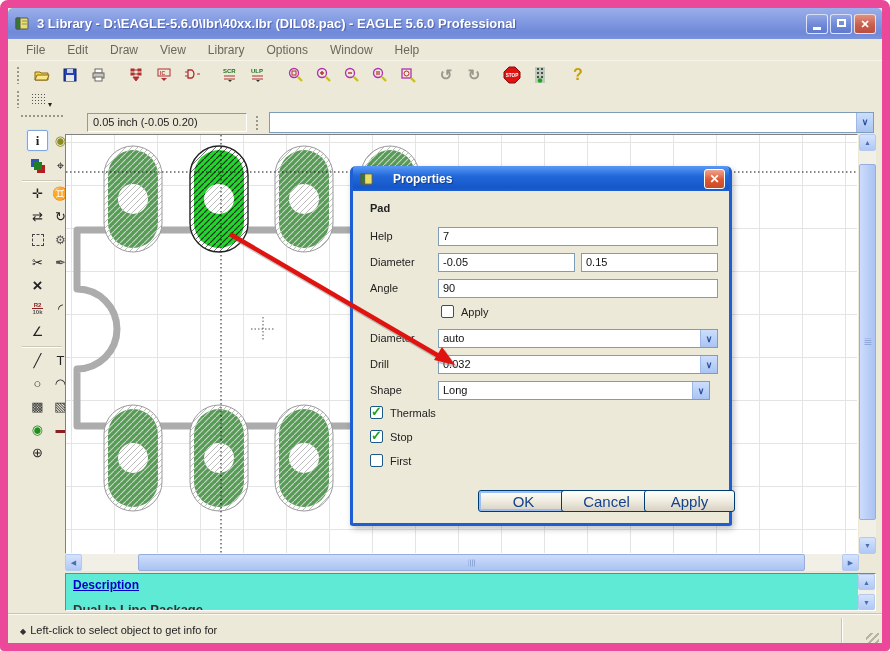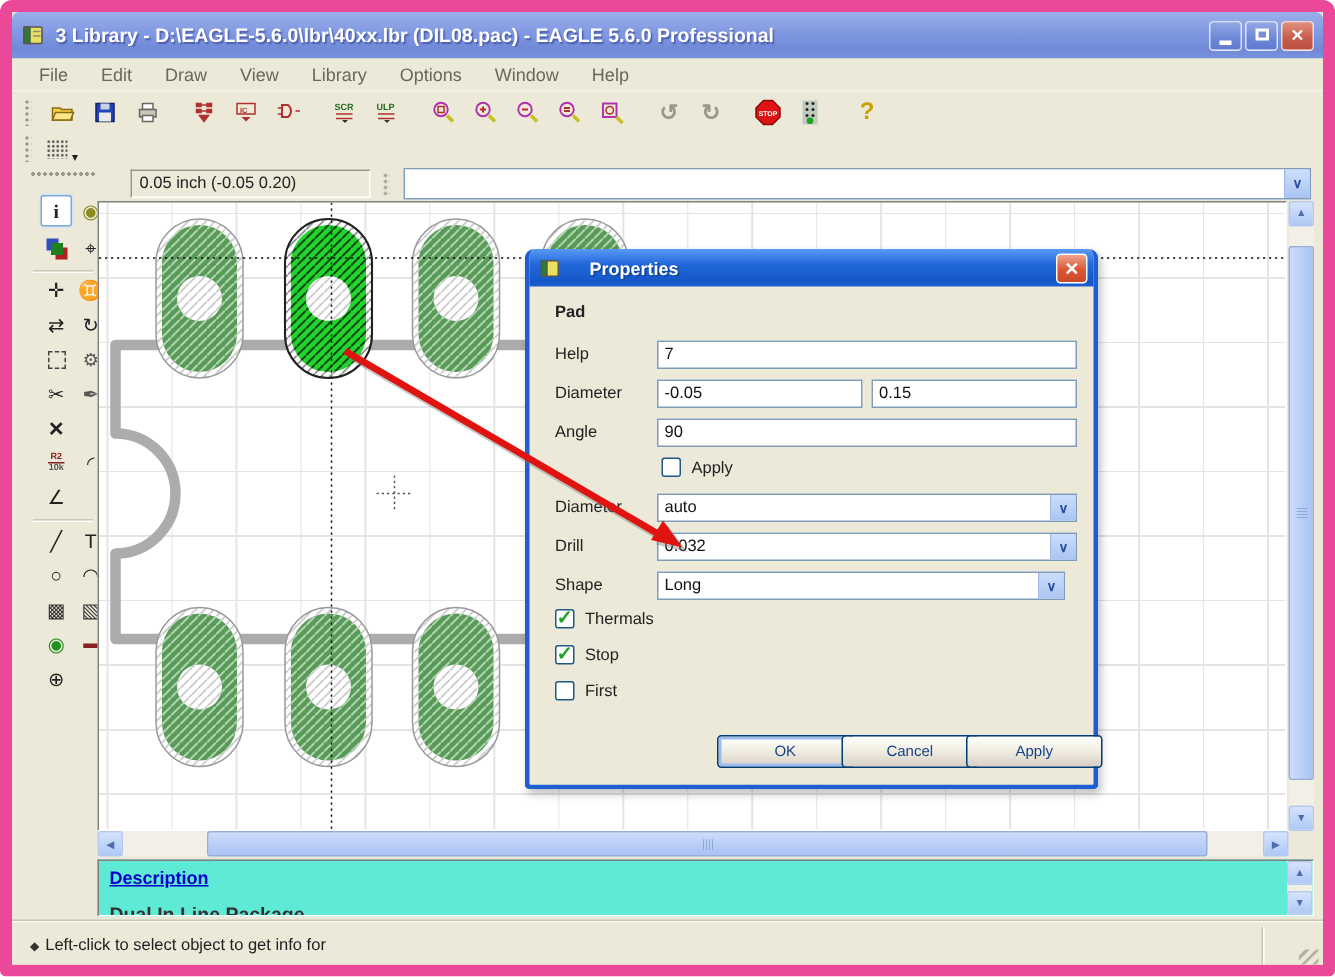--- a/index.html
+++ b/index.html
@@ -85,21 +85,21 @@
   .dclose{width:21px;height:20px;border:1px solid #fff;border-radius:3px;background:linear-gradient(180deg,#F0A58C,#DC5632 55%,#C84A28);color:#fff;font-weight:bold;font-size:12px;line-height:18px;text-align:center;}
   .dlabel{position:absolute;left:17px;font-size:11px;color:#222;}
   .dhead{position:absolute;left:17px;top:36px;font-size:11px;font-weight:bold;color:#222;}
   .dfield{position:absolute;height:19px;border:1px solid #7F9DB9;background:#fff;font-size:11px;line-height:17px;padding-left:4px;color:#111;}
   .dcombo{display:flex;padding:0;}
   .dcombo .val{flex:1;line-height:17px;padding-left:4px;}
   .cb{position:absolute;width:13px;height:13px;border:1px solid #1D5987;background:#fff;border-radius:2px;}
   .cb .tick{display:none;position:absolute;left:0px;top:-3px;color:#21A121;font-size:13px;font-weight:bold;}
   .cb.on .tick{display:block;}
   .cblabel{position:absolute;font-size:11px;color:#222;}
-  .xpbtn{position:absolute;width:91px;height:22px;border:1px solid #003C74;border-radius:3px;font-size:10px;color:#15428B;
+  .xpbtn{position:absolute;width:91px;height:22px;border:1px solid #003C74;border-radius:3px;font-size:15px;color:#15428B;
     background:linear-gradient(180deg,#fff,#F1EFE2 45%,#D8D0C4);font-family:"Liberation Sans",sans-serif;}
   .xpbtn.focus{box-shadow:inset 0 0 0 2px #9CBDF2;}
   
   .overlay{position:absolute;left:0;top:0;width:884px;height:539px;z-index:40;pointer-events:none;}
 </style>
 </head>
 <body>
 
 <div class="window">
 

